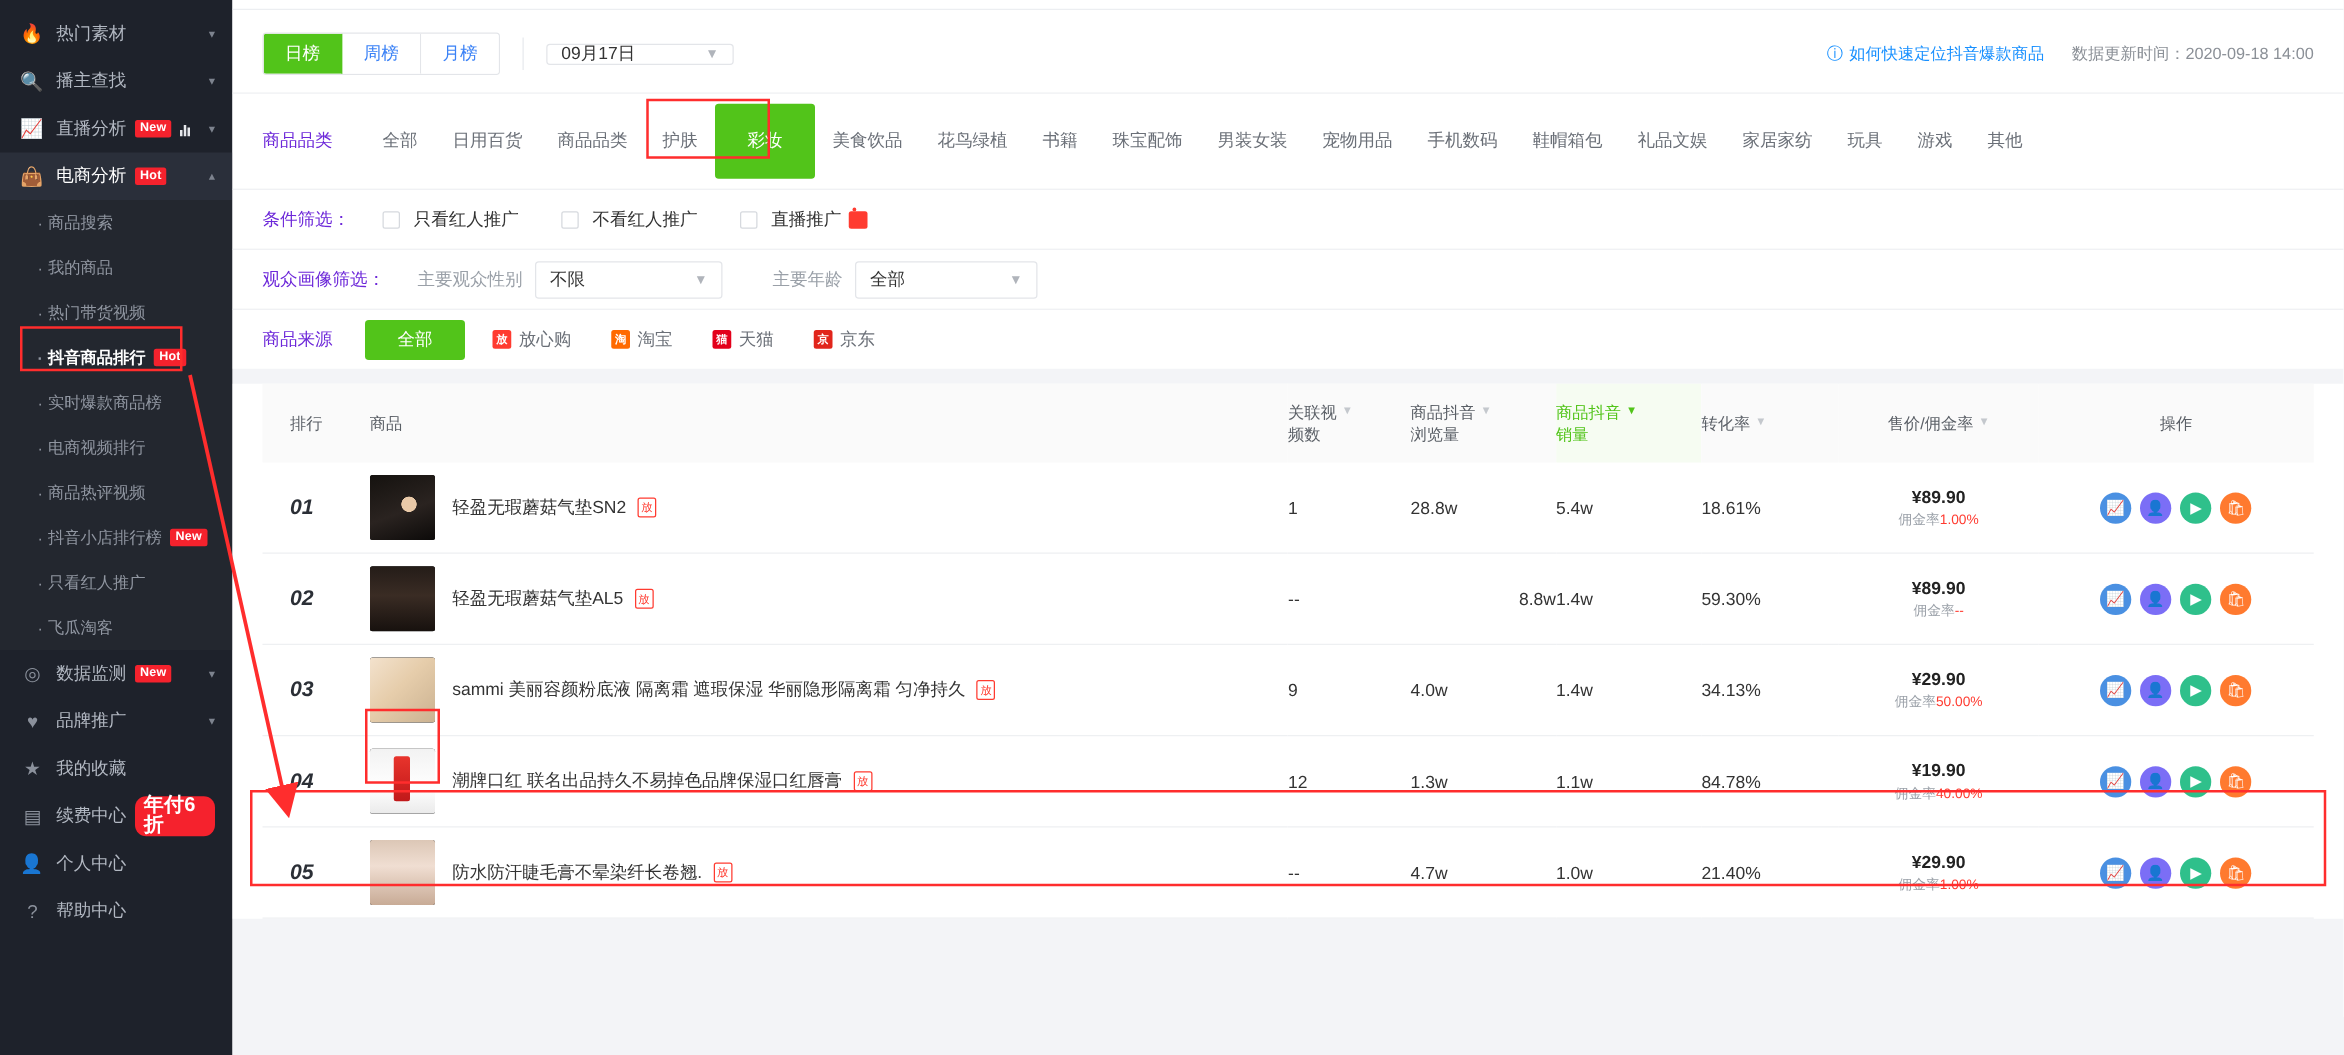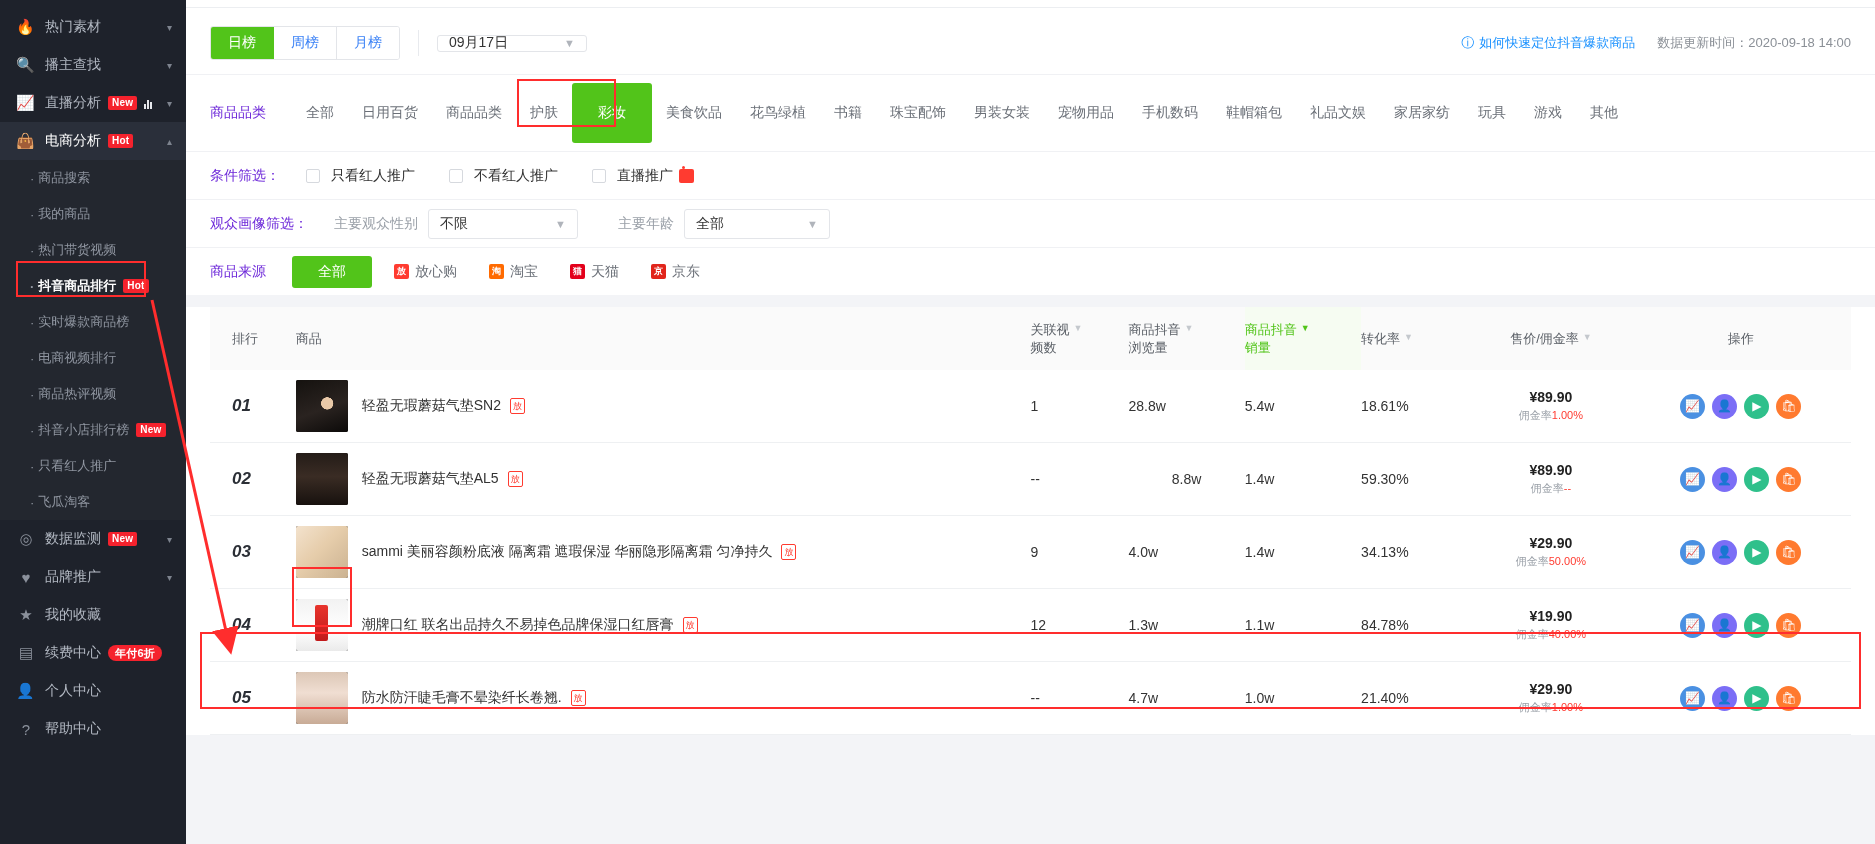--- a/index.html
+++ b/index.html
@@ -35,21 +35,21 @@
   .nav-item.active { background: #2a2f3a; color: #fff; }
   .nav-item.active .ico { color: #e6e8ec; }
   .nav-item.active .lbl { color: #fff; }
 
   .badge {
     display: inline-block; margin-left: 7px;
     background: #f5222d; color: #fff; font-size: 10px;
     line-height: 14px; padding: 0 4px; border-radius: 2px;
     font-weight: bold; letter-spacing: .2px;
   }
-  .badge.pill { border-radius: 9px; padding: 0 7px; line-height: 16px; font-size: 11px; }
+  .badge.pill { border-radius: 9px; padding: 0 7px; line-height: 16px; font-size: 16px; }
 
   .subnav { background: #23272f; }
   .sub-item {
     display: flex; align-items: center;
     height: 36px; padding-left: 30px;
     font-size: 13px; color: #9096a1; cursor: pointer; position: relative;
   }
   .sub-item .dot { margin-right: 4px; color: #9096a1; }
   .sub-item.sel { color: #ffffff; font-weight: bold; }
 
@@ -503,21 +503,21 @@
               <td class="rank-no">02</td>
               <td>
                 <div style="display:flex;align-items:center;gap:14px">
                   <span class="thumb">
                     <span class="t2"></span>
                   </span>
                   <span class="pname">轻盈无瑕蘑菇气垫AL5<span class="shop-tag">放</span></span>
                 </div>
               </td>
               <td class="num" style="text-align:left">--</td>
-              <td class="num" style="text-align:center">8.8w</td>
+              <td class="num" style="text-align:right">8.8w</td>
               <td class="num" style="text-align:left">1.4w</td>
               <td class="num" style="text-align:left">59.30%</td>
               <td>
                 <div class="price">¥89.90</div>
                 <div class="comm">佣金率<b>--</b></div>
               </td>
               <td>
                 <div class="acts">
                   <span class="act a-blue">📈</span>
                   <span class="act a-purple">👤</span>

